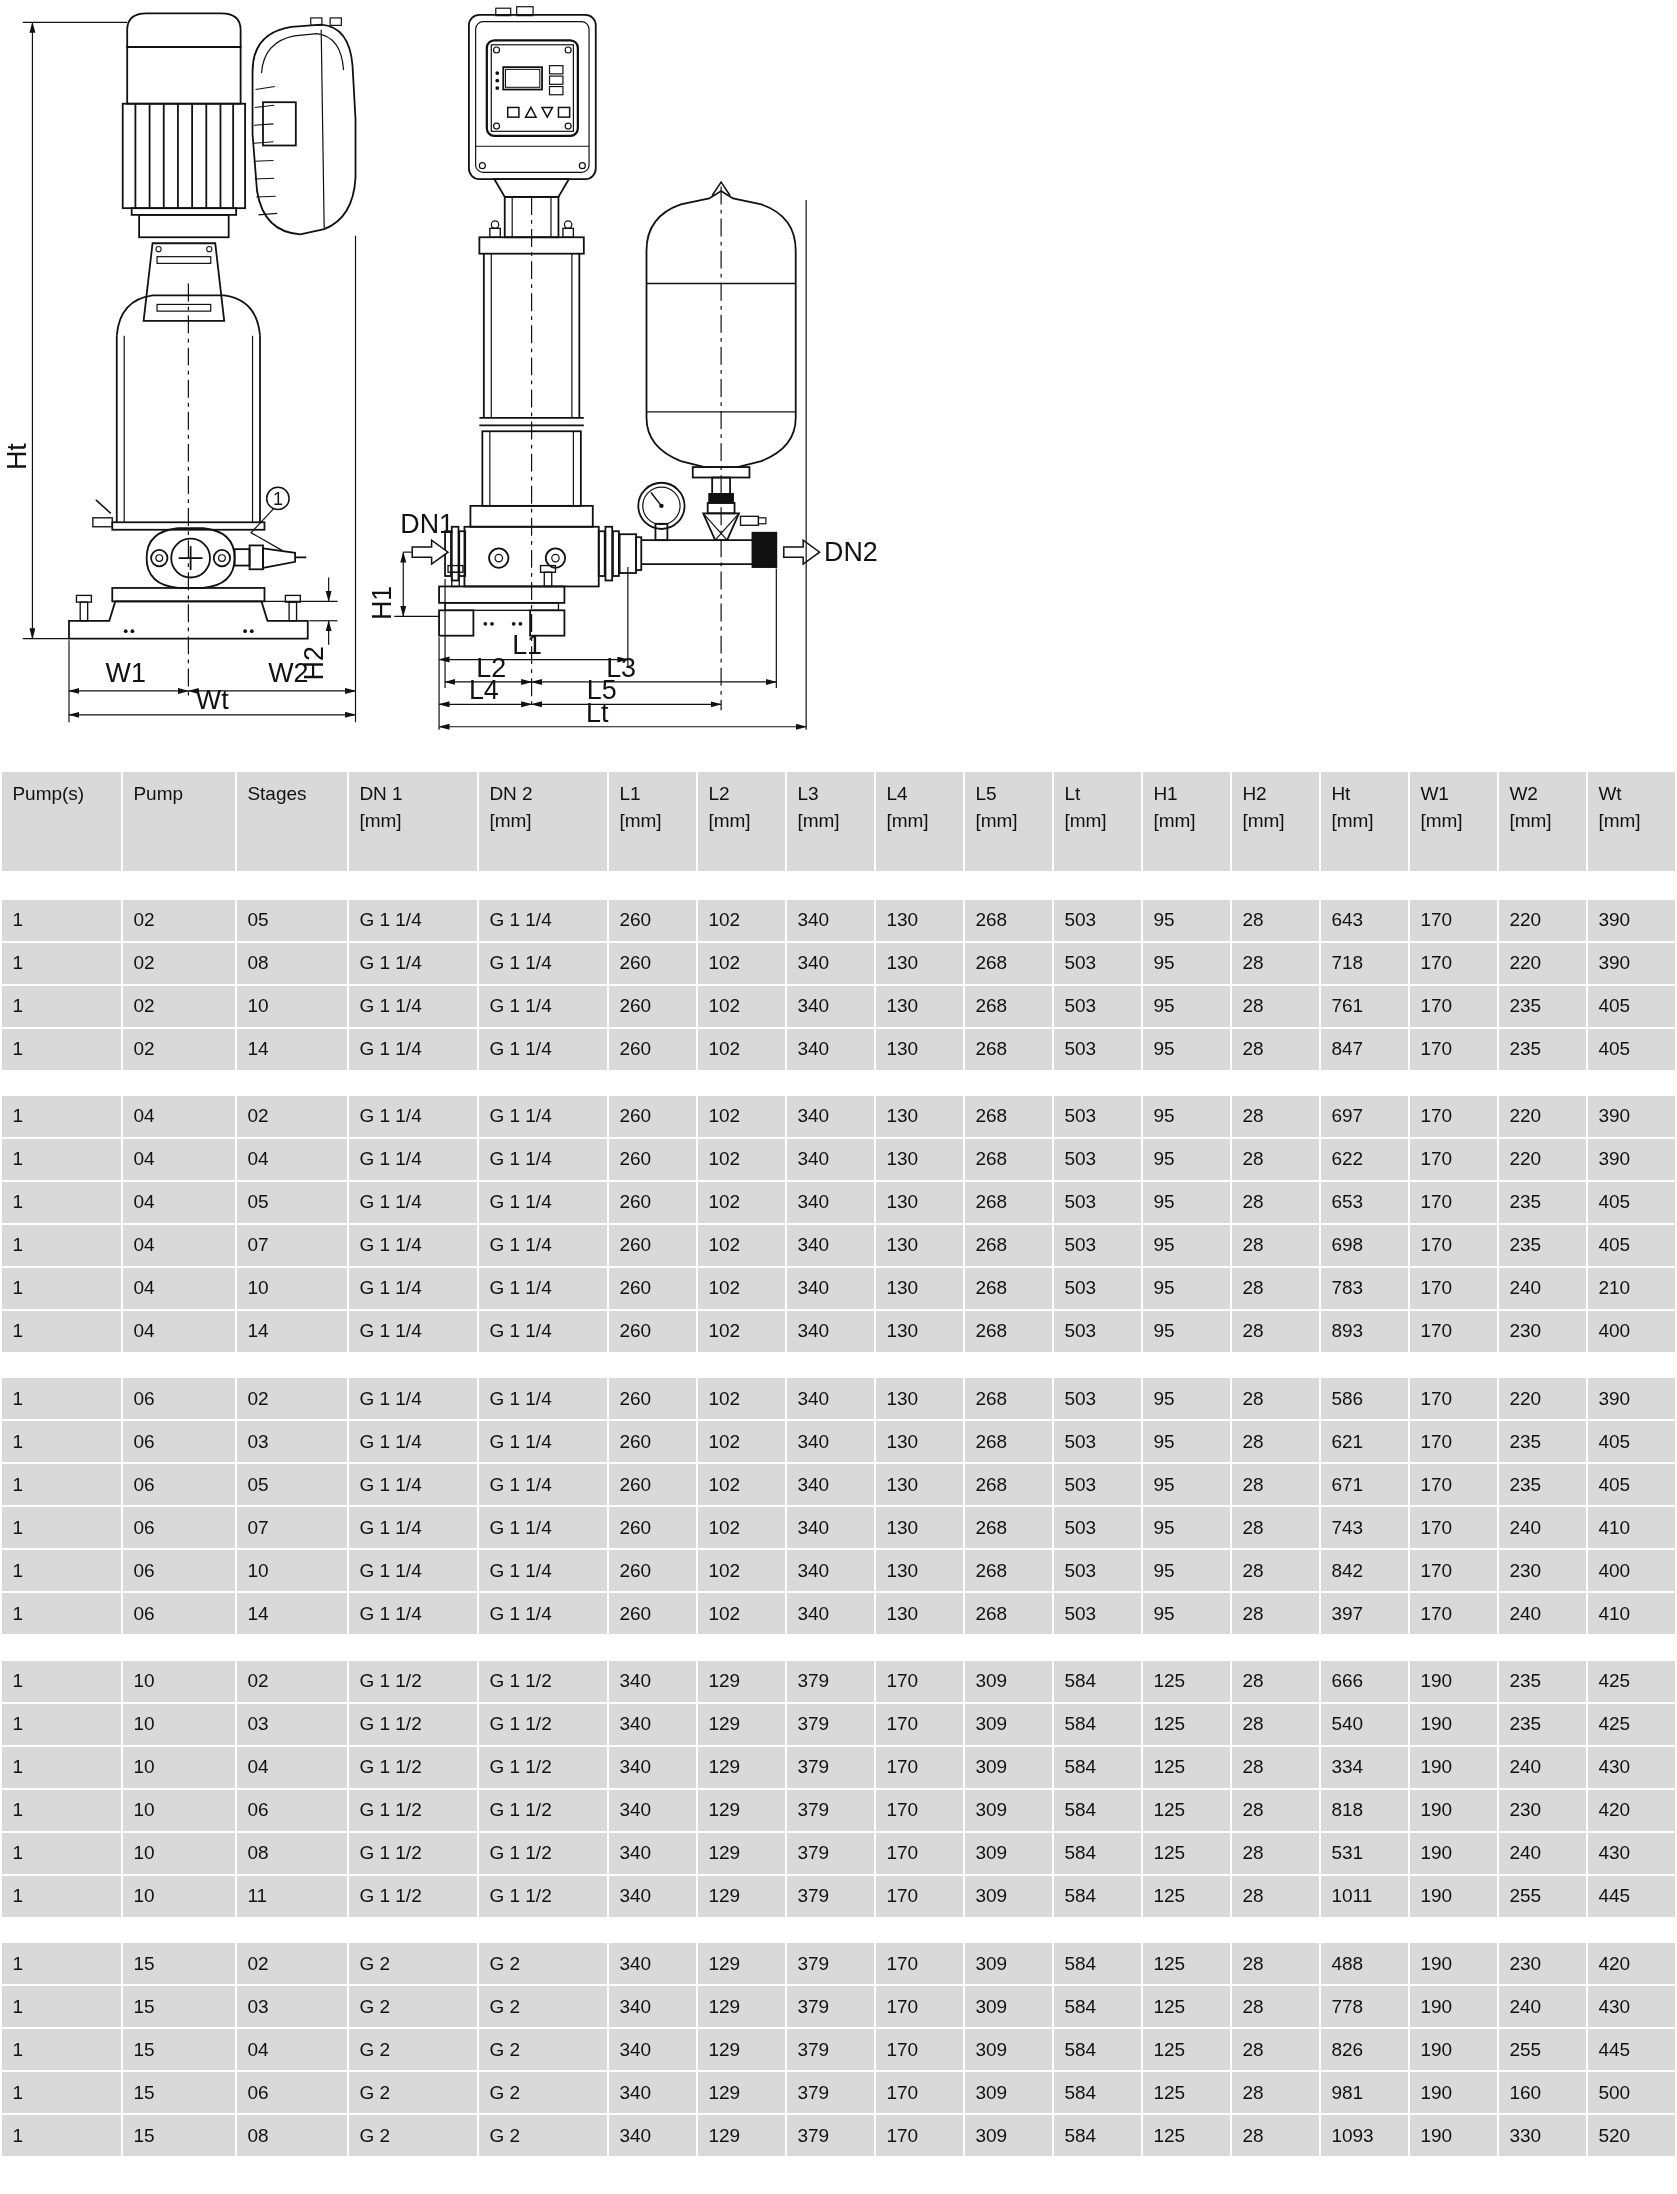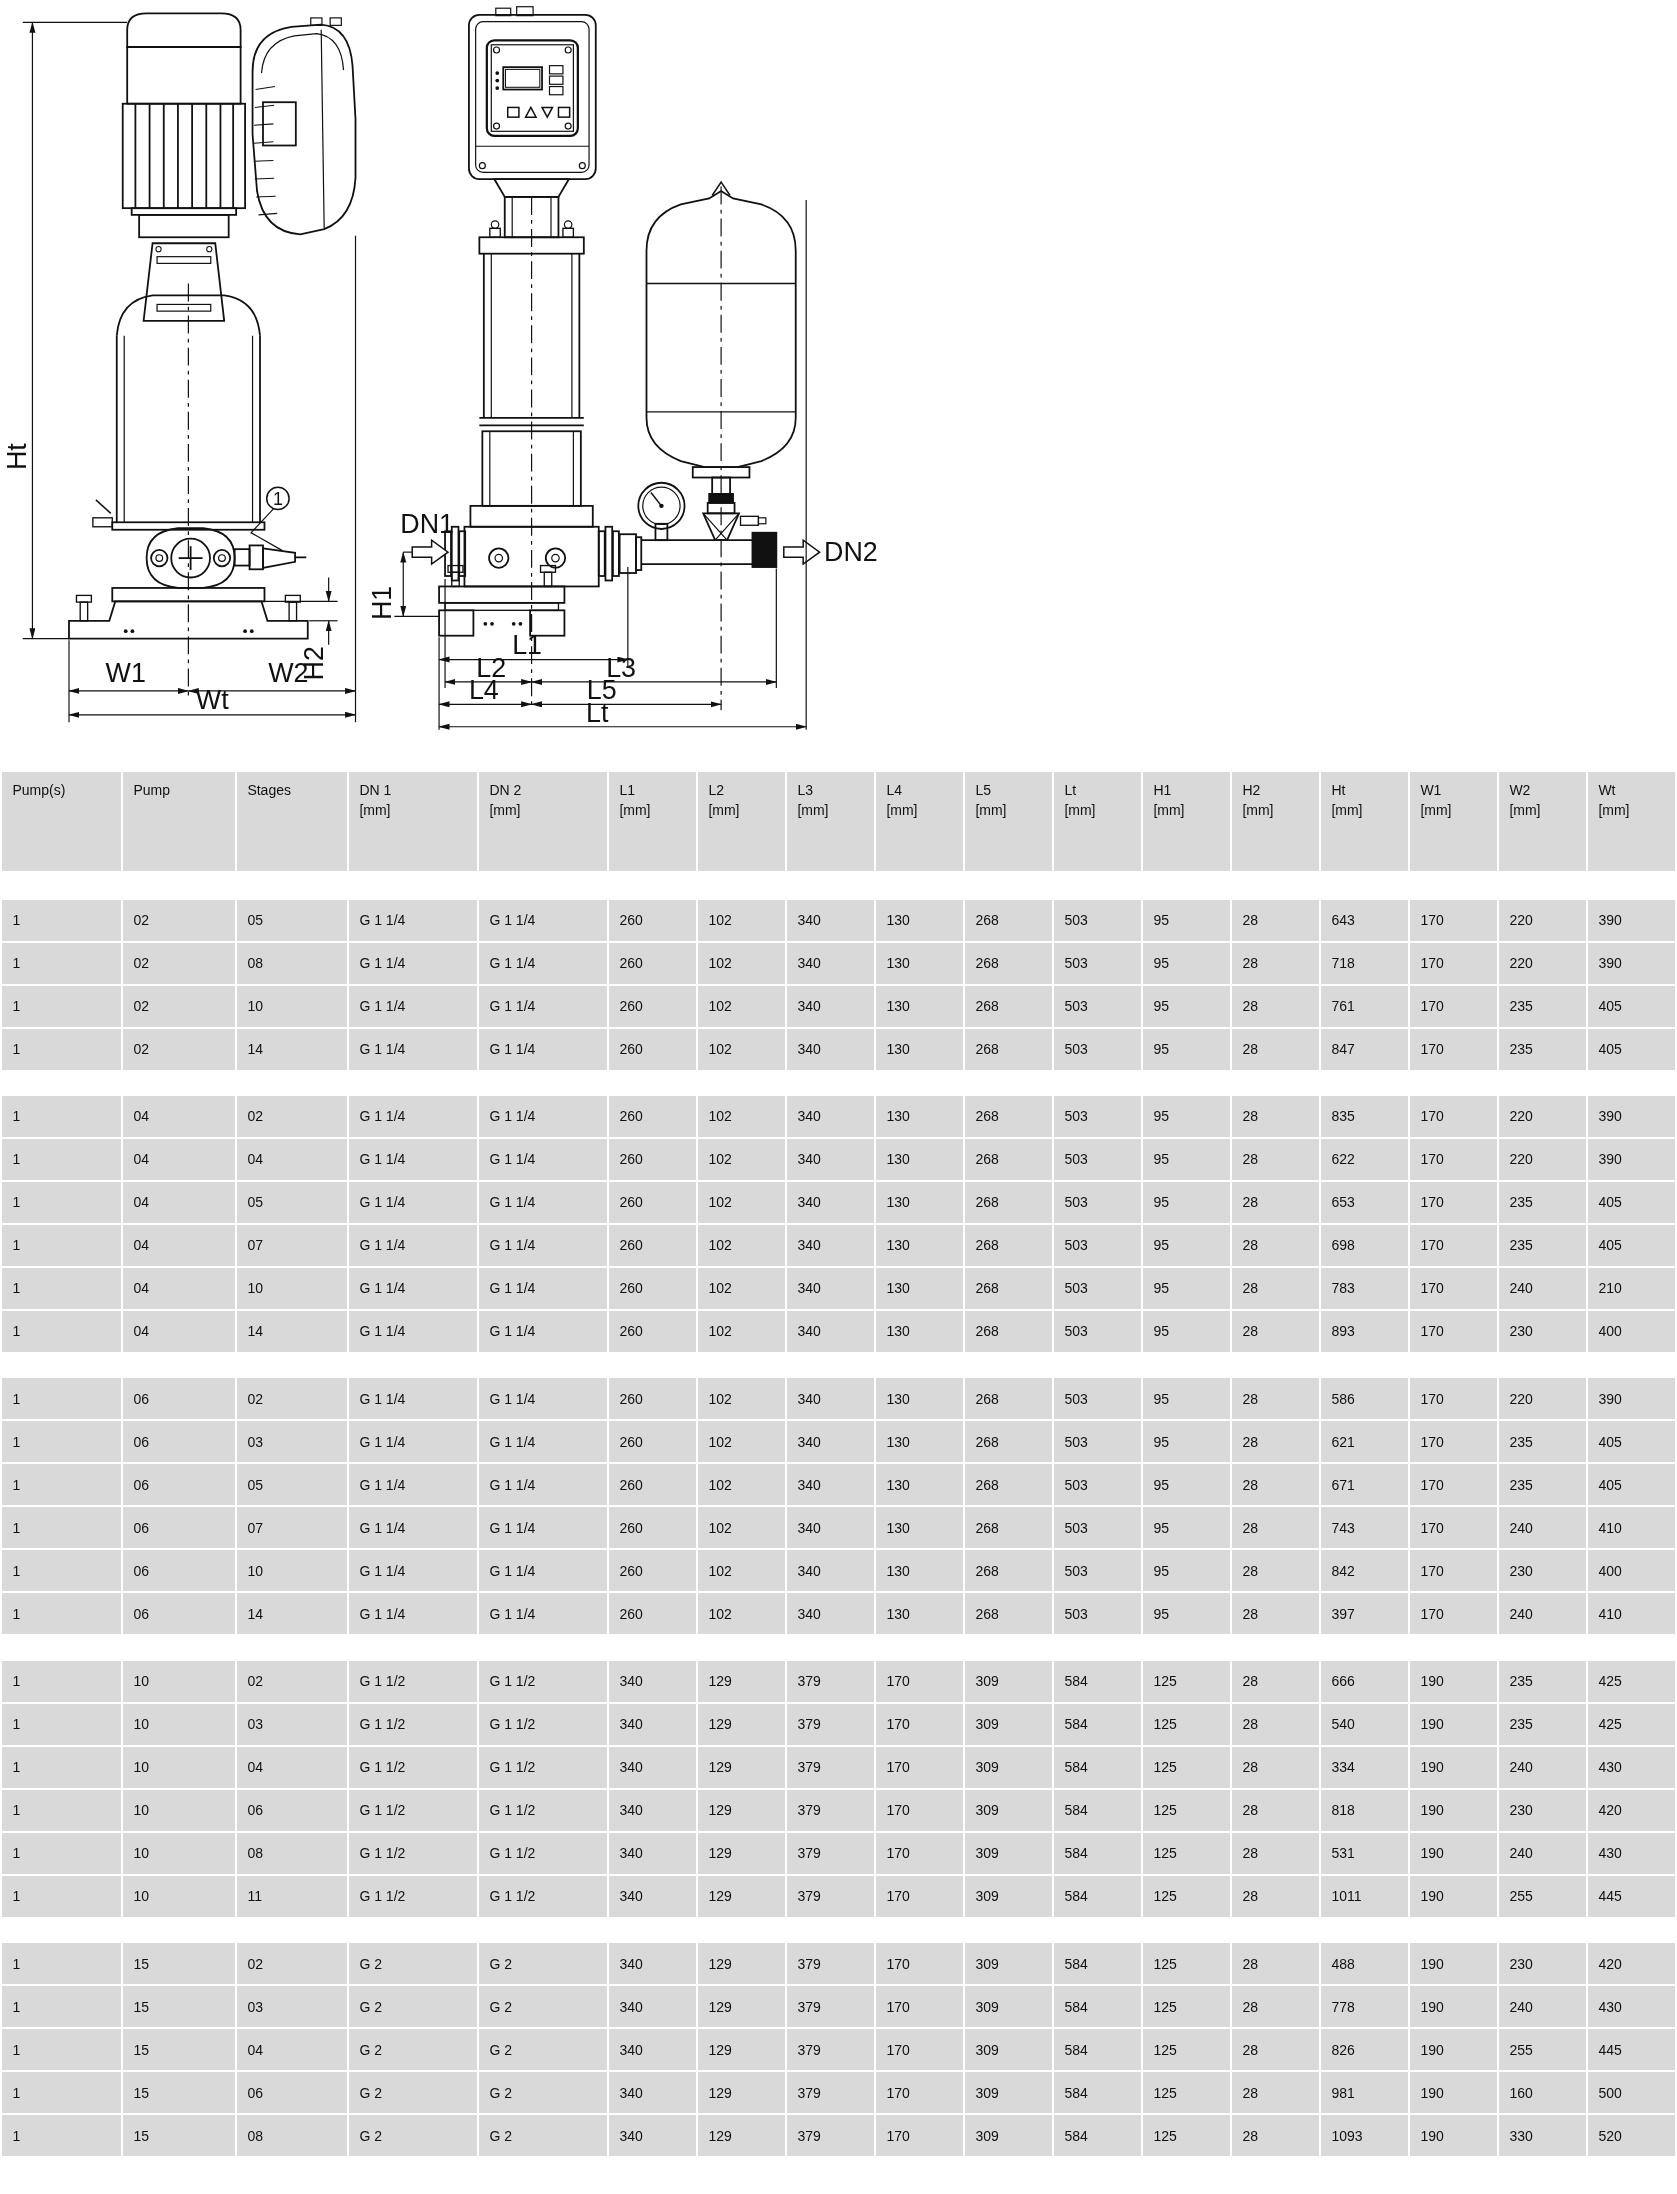--- a/index.html
+++ b/index.html
@@ -7,21 +7,21 @@
   html,body { margin:0; padding:0; background:#ffffff; }
   body { width:1678px; font-family:"Liberation Sans", sans-serif; color:var(--ink); }
   .sheet { width:1678px; height:2194px; position:relative; background:#fff; overflow:hidden; }
   .diagrams { display:block; width:1678px; height:770px; }
 
   svg text { fill:var(--ink); font-family:"Liberation Sans", sans-serif; }
   .dimlabel { font-size:36px; }
   .calloutlabel { font-size:24px; }
 
   table.dims { border-collapse:separate; border-spacing:2.2px 2.2px; table-layout:fixed;
-               width:1614px; font-size:14px; }
+               width:1614px; font-size:19px; }
   table.dims th, table.dims td { background:var(--cell-bg); text-align:left;
                padding:0 3px 0 10.4px; font-weight:normal; overflow:hidden; white-space:nowrap; }
   table.dims th { height:99px; vertical-align:top; padding-top:7.5px; line-height:1.45; }
   table.dims td { height:41px; vertical-align:middle; }
   tr.spacer td, tr.spacer-lg td { background:transparent; height:22.4px; padding:0; }
   tr.spacer-lg td { height:24.6px; }
 </style>
 </head>
 <body>
 
@@ -469,21 +469,21 @@
           <td>G 1 1/4</td>
           <td>G 1 1/4</td>
           <td>260</td>
           <td>102</td>
           <td>340</td>
           <td>130</td>
           <td>268</td>
           <td>503</td>
           <td>95</td>
           <td>28</td>
-          <td>835</td>
+          <td>697</td>
           <td>170</td>
           <td>220</td>
           <td>390</td>
         </tr>
         <tr>
           <td>1</td>
           <td>04</td>
           <td>04</td>
           <td>G 1 1/4</td>
           <td>G 1 1/4</td>

